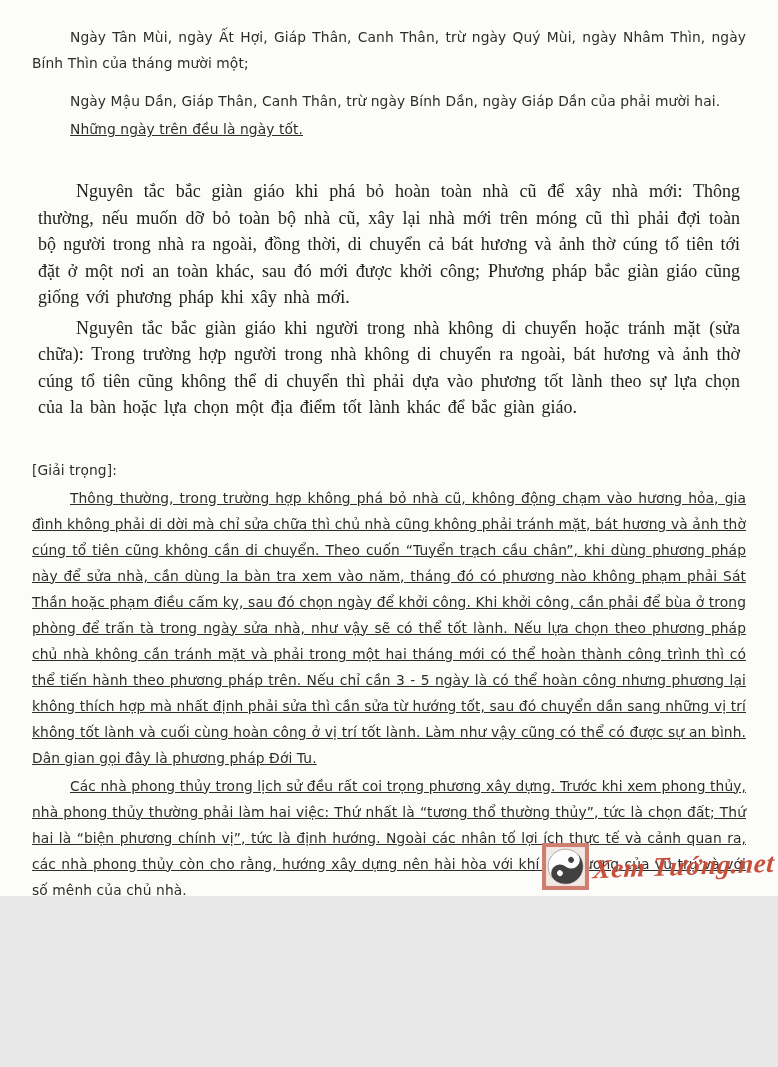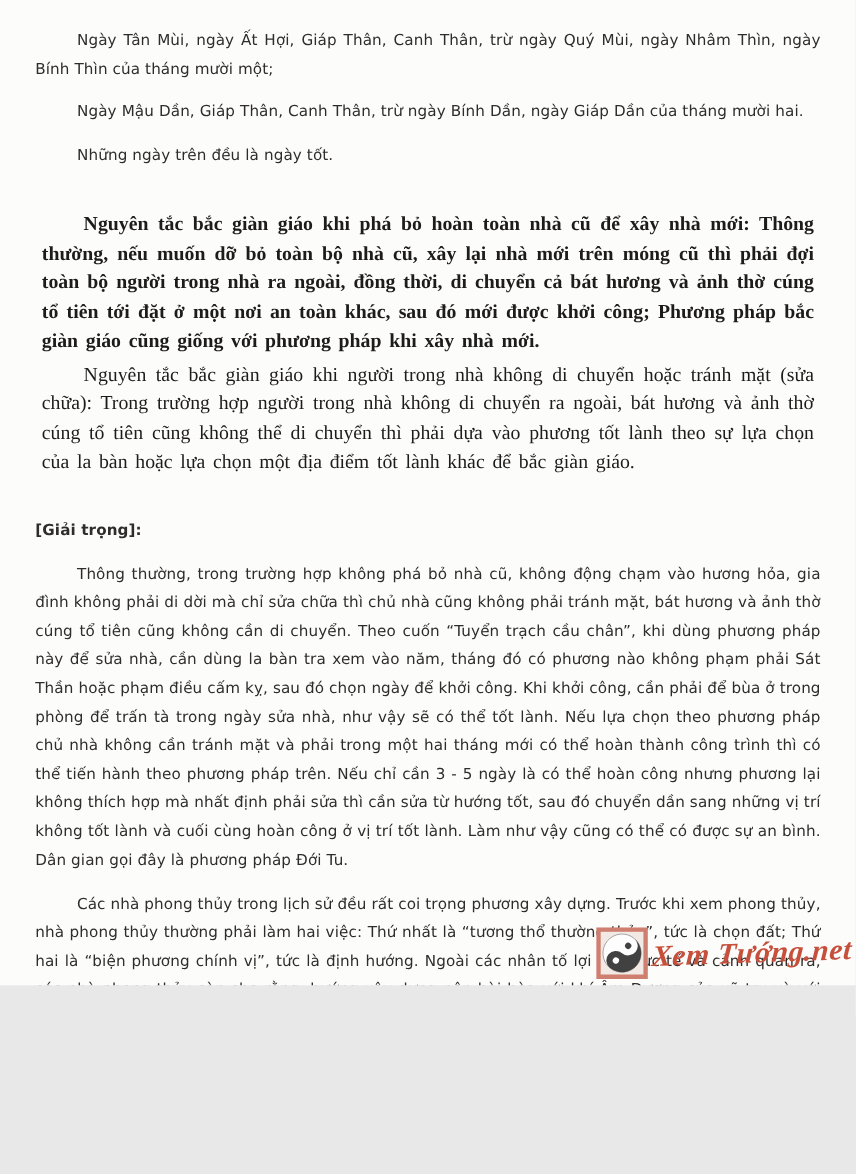--- a/index.html
+++ b/index.html
@@ -33,22 +33,22 @@
     font-family: "Liberation Serif", "DejaVu Serif", serif;
     font-size: 18px;
     line-height: 26.5px;
     color: #1d1c1a;
     word-spacing: 2.5px;
     padding: 0 6px;
   }
   .indent { text-indent: 38px; }
   .mt10 { margin-top: 4px; }
   .mt12 { margin-top: 12px; }
-  .mt13 { margin-top: 14px; }
-  .mt36 { margin-top: 36px; font-weight: bold; }
+  .mt13 { margin-top: 2px; text-decoration: underline; }
+  .mt36 { margin-top: 36px; }
   .page-number {
     position: absolute;
     top: 993px;
     left: 0;
     width: 778px;
     text-align: center;
     font-family: "DejaVu Sans", sans-serif;
     font-weight: bold;
     font-size: 17px;
     color: #1e1e1e;
@@ -73,21 +73,21 @@
   }
 </style>
 </head>
 <body>
 
 <div class="page">
 
   <main class="content">
     <p class="hand indent">Ngày Tân Mùi, ngày Ất Hợi, Giáp Thân, Canh Thân, trừ ngày Quý Mùi, ngày Nhâm Thìn, ngày Bính Thìn của tháng mười một;</p>
 
-    <p class="hand indent mt12">Ngày Mậu Dần, Giáp Thân, Canh Thân, trừ ngày Bính Dần, ngày Giáp Dần của tháng mười hai.</p>
+    <p class="hand indent mt12">Ngày Mậu Dần, Giáp Thân, Canh Thân, trừ ngày Bính Dần, ngày Giáp Dần của phải mười hai.</p>
 
     <p class="hand indent mt13">Những ngày trên đều là ngày tốt.</p>
 
     <p class="serif indent mt36">Nguyên tắc bắc giàn giáo khi phá bỏ hoàn toàn nhà cũ để xây nhà mới: Thông thường, nếu muốn dỡ bỏ toàn bộ nhà cũ, xây lại nhà mới trên móng cũ thì phải đợi toàn bộ người trong nhà ra ngoài, đồng thời, di chuyển cả bát hương và ảnh thờ cúng tổ tiên tới đặt ở một nơi an toàn khác, sau đó mới được khởi công; Phương pháp bắc giàn giáo cũng giống với phương pháp khi xây nhà mới.</p>
 
     <p class="serif indent mt10">Nguyên tắc bắc giàn giáo khi người trong nhà không di chuyển hoặc tránh mặt (sửa chữa): Trong trường hợp người trong nhà không di chuyển ra ngoài, bát hương và ảnh thờ cúng tổ tiên cũng không thể di chuyển thì phải dựa vào phương tốt lành theo sự lựa chọn của la bàn hoặc lựa chọn một địa điểm tốt lành khác để bắc giàn giáo.</p>
 
     <p class="hand mt36">[Giải trọng]:</p>
 
     <p class="hand indent mt13">Thông thường, trong trường hợp không phá bỏ nhà cũ, không động chạm vào hương hỏa, gia đình không phải di dời mà chỉ sửa chữa thì chủ nhà cũng không phải tránh mặt, bát hương và ảnh thờ cúng tổ tiên cũng không cần di chuyển. Theo cuốn “Tuyển trạch cầu chân”, khi dùng phương pháp này để sửa nhà, cần dùng la bàn tra xem vào năm, tháng đó có phương nào không phạm phải Sát Thần hoặc phạm điều cấm kỵ, sau đó chọn ngày để khởi công. Khi khởi công, cần phải để bùa ở trong phòng để trấn tà trong ngày sửa nhà, như vậy sẽ có thể tốt lành. Nếu lựa chọn theo phương pháp chủ nhà không cần tránh mặt và phải trong một hai tháng mới có thể hoàn thành công trình thì có thể tiến hành theo phương pháp trên. Nếu chỉ cần 3 - 5 ngày là có thể hoàn công nhưng phương lại không thích hợp mà nhất định phải sửa thì cần sửa từ hướng tốt, sau đó chuyển dần sang những vị trí không tốt lành và cuối cùng hoàn công ở vị trí tốt lành. Làm như vậy cũng có thể có được sự an bình. Dân gian gọi đây là phương pháp Đới Tu.</p>

